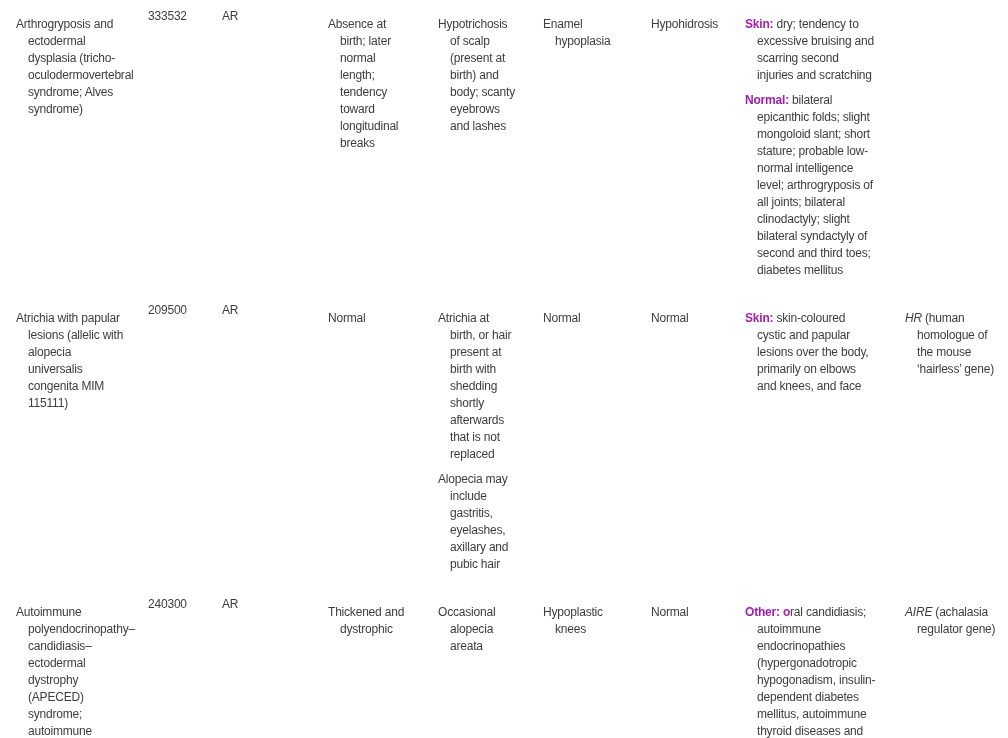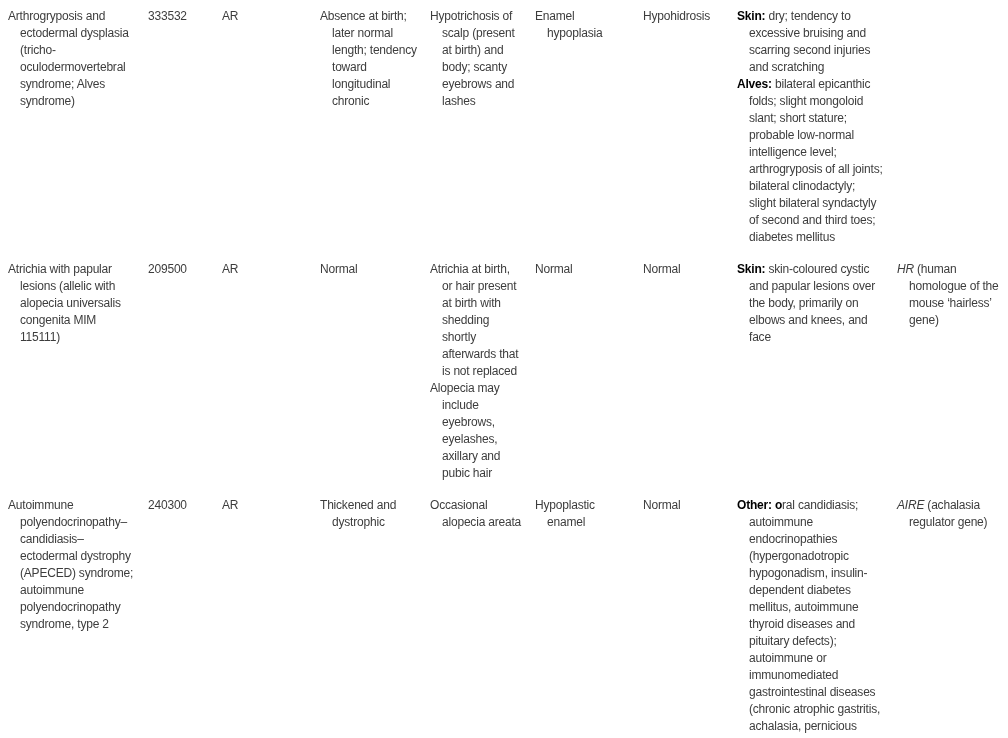--- a/index.html
+++ b/index.html
@@ -24,24 +24,24 @@
     margin-top: 8px;
   }
   td {
     vertical-align: top;
     padding: 0 4px 15px 8px;
   }
   
   .hang {
     padding-left: 12px;
     text-indent: -12px;
-    margin: 0;
+    margin: 8px;
   }
   .hang + .hang { margin-top: 0; }
-  b { font-weight: bold; color: #000000; }
+  b { font-weight: bold; color: #a21caf; }
   i { font-style: italic; }
 </style>
 </head>
 <body>
 
 <table class="syndromes">
   <colgroup>
     <col style="width:140px">
       <col style="width:74px">
       <col style="width:98px">
@@ -58,54 +58,54 @@
     <td>
       <div class="hang">Arthrogryposis and ectodermal dysplasia (tricho-oculodermovertebral syndrome; Alves syndrome)</div>
     </td>
     <td>
       <div>333532</div>
     </td>
     <td>
       <div>AR</div>
     </td>
     <td>
-      <div class="hang">Absence at birth; later normal length; tendency toward longitudinal chronic</div>
+      <div class="hang">Absence at birth; later normal length; tendency toward longitudinal breaks</div>
     </td>
     <td>
       <div class="hang">Hypotrichosis of scalp (present at birth) and body; scanty eyebrows and lashes</div>
     </td>
     <td>
       <div class="hang">Enamel hypoplasia</div>
     </td>
     <td>
       <div class="hang">Hypohidrosis</div>
     </td>
     <td>
       <div class="hang"><b>Skin:</b><span> dry; tendency to excessive bruising and scarring second injuries and scratching</span></div>
-      <div class="hang"><b>Alves:</b><span> bilateral epicanthic folds; slight mongoloid slant; short stature; probable low-normal intelligence level; arthrogryposis of all joints; bilateral clinodactyly; slight bilateral syndactyly of second and third toes; diabetes mellitus</span></div>
+      <div class="hang"><b>Normal:</b><span> bilateral epicanthic folds; slight mongoloid slant; short stature; probable low-normal intelligence level; arthrogryposis of all joints; bilateral clinodactyly; slight bilateral syndactyly of second and third toes; diabetes mellitus</span></div>
     </td>
     <td></td>
   </tr>
 
   <tr>
     <td>
       <div class="hang">Atrichia with papular lesions (allelic with alopecia universalis congenita MIM 115111)</div>
     </td>
     <td>
       <div>209500</div>
     </td>
     <td>
       <div>AR</div>
     </td>
     <td>
       <div class="hang">Normal</div>
     </td>
     <td>
       <div class="hang">Atrichia at birth, or hair present at birth with shedding shortly afterwards that is not replaced</div>
-      <div class="hang">Alopecia may include eyebrows, eyelashes, axillary and pubic hair</div>
+      <div class="hang">Alopecia may include gastritis, eyelashes, axillary and pubic hair</div>
     </td>
     <td>
       <div class="hang">Normal</div>
     </td>
     <td>
       <div class="hang">Normal</div>
     </td>
     <td>
       <div class="hang"><b>Skin:</b><span> skin-coloured cystic and papular lesions over the body, primarily on elbows and knees, and face</span></div>
     </td>
@@ -124,21 +124,21 @@
     <td>
       <div>AR</div>
     </td>
     <td>
       <div class="hang">Thickened and dystrophic</div>
     </td>
     <td>
       <div class="hang">Occasional alopecia areata</div>
     </td>
     <td>
-      <div class="hang">Hypoplastic enamel</div>
+      <div class="hang">Hypoplastic knees</div>
     </td>
     <td>
       <div class="hang">Normal</div>
     </td>
     <td>
       <div class="hang"><b>Other: o</b><span>ral candidiasis; autoimmune endocrinopathies (hypergonadotropic hypogonadism, insulin-dependent diabetes mellitus, autoimmune thyroid diseases and pituitary defects); autoimmune or immunomediated gastrointestinal diseases (chronic atrophic gastritis, achalasia, pernicious</span></div>
     </td>
     <td>
       <div class="hang"><i>AIRE</i><span> (achalasia regulator gene)</span></div>
     </td>

